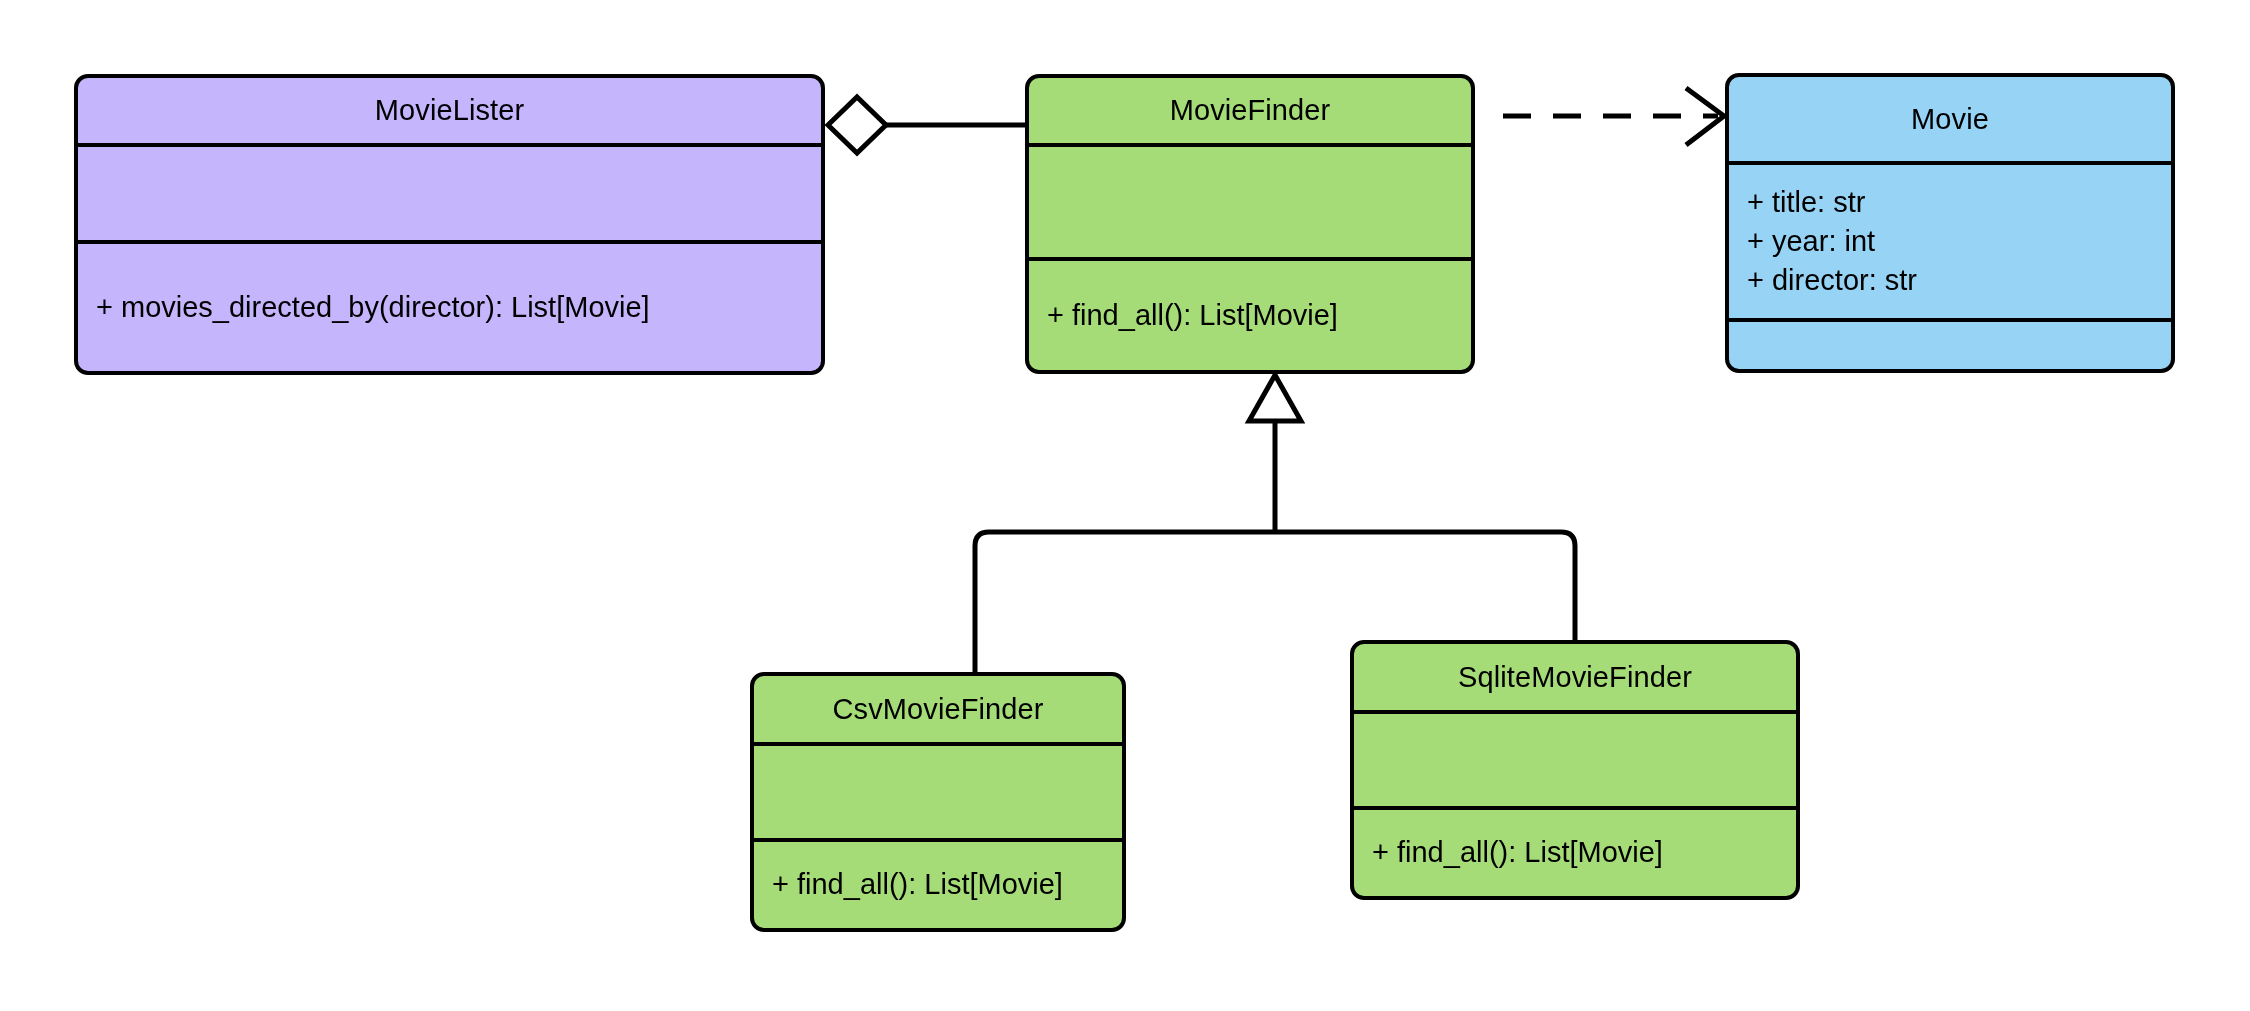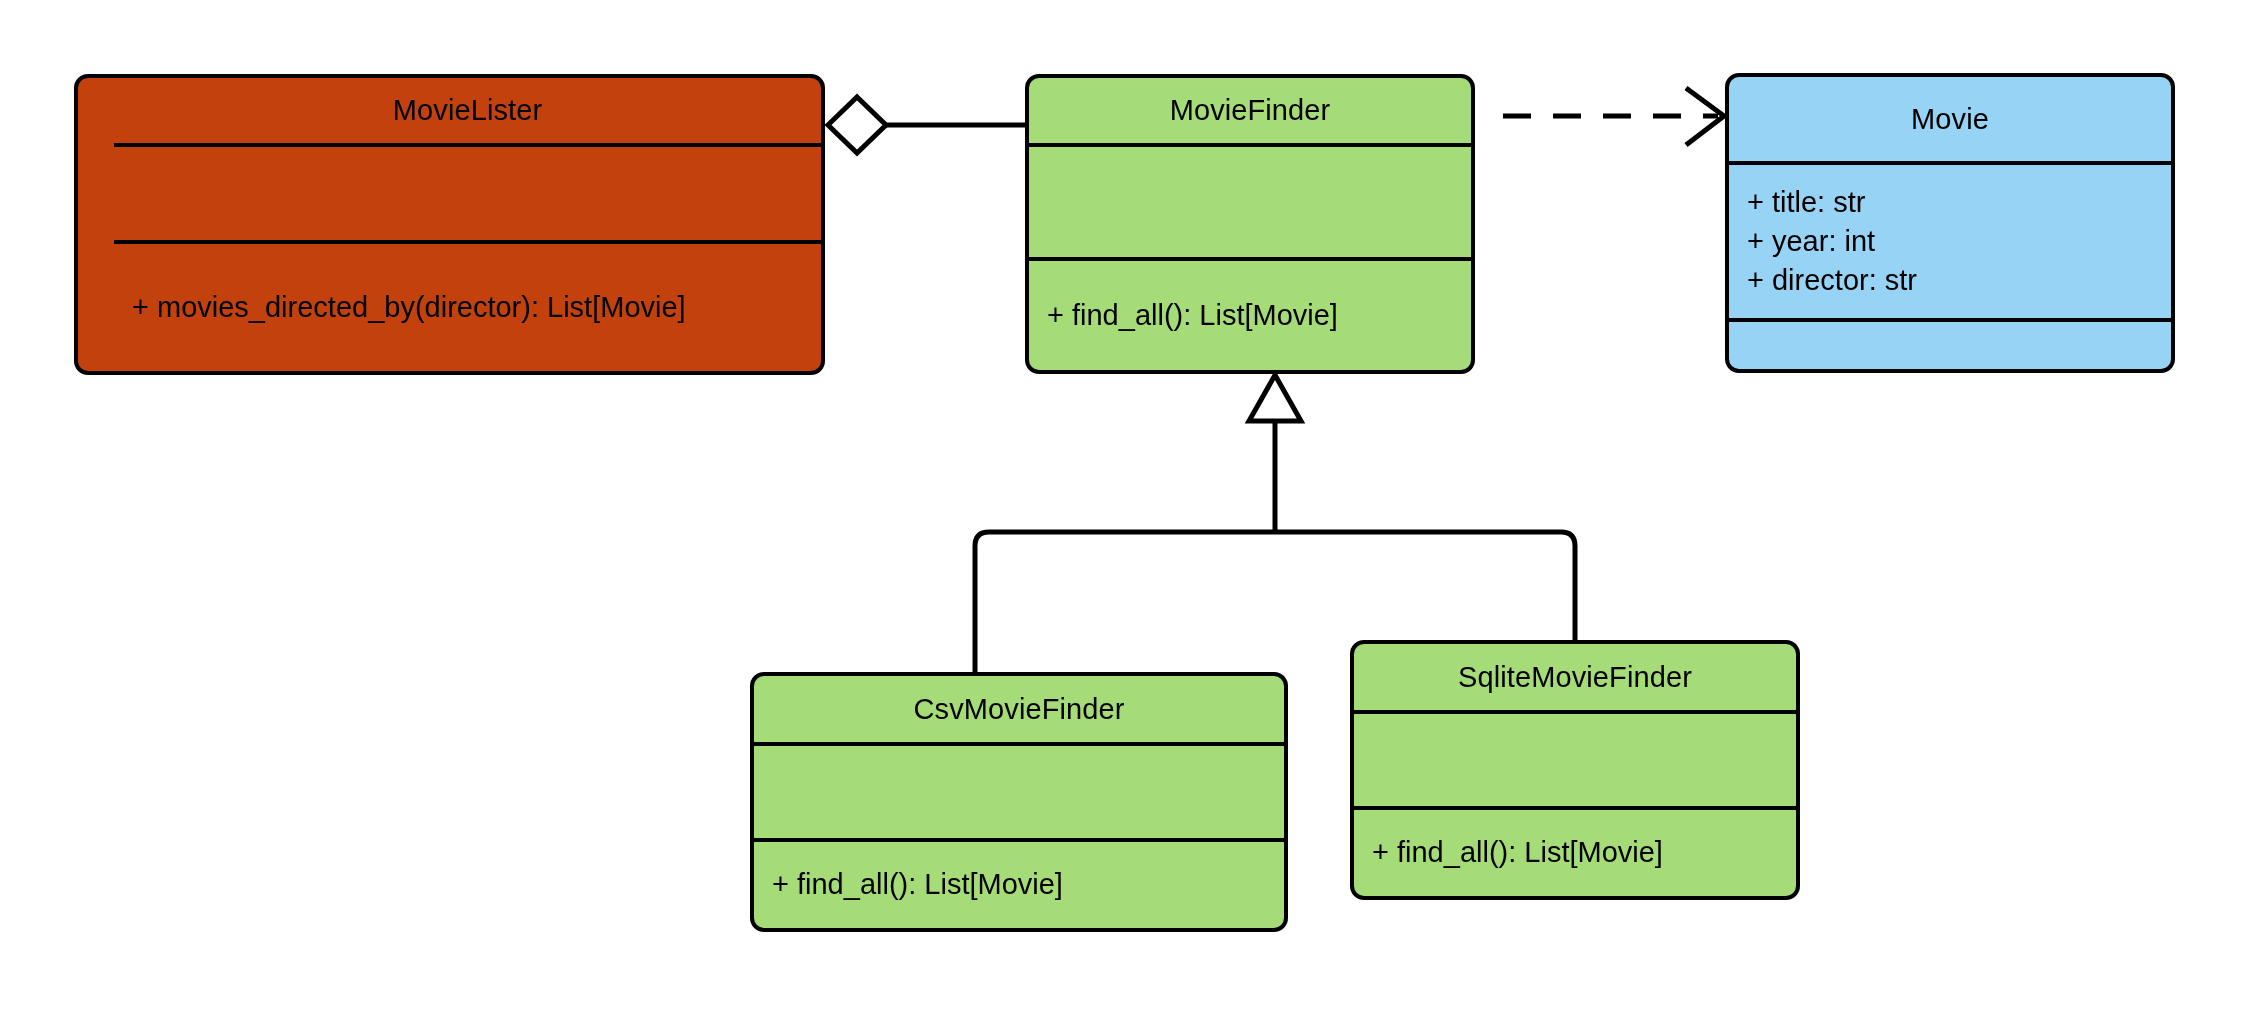--- a/index.html
+++ b/index.html
@@ -56,21 +56,21 @@
     justify-content: center;
     padding-left: 18px;
     gap: 2px;
   }
   .member-line {
     font-size: 29px;
     color: #000000;
     line-height: 1.28;
     white-space: nowrap;
   }
-  .fill-yellow { background: #c2410c; padding-left: 36px; }
+  .fill-yellow { background: #c4b5fd; }
   .fill-green  { background: #a5dc77; }
   .fill-blue   { background: #96d3f4; }
 </style>
 </head>
 <body>
 
 <div id="canvas">
 
   <svg id="edge-layer" viewBox="0 0 2250 1011" width="2250" height="1011" xmlns="http://www.w3.org/2000/svg">
 
@@ -113,21 +113,21 @@
   <div class="uml-class fill-blue" style="left:1725px; top:73px; width:450px; height:300px;">
     <div class="uml-compartment class-name" style="height:84px;">Movie</div>
     <div class="uml-compartment compartment-divider member-list" style="height:157px;">
       <div class="member-line">+ title: str</div>
       <div class="member-line">+ year: int</div>
       <div class="member-line">+ director: str</div>
     </div>
     <div class="uml-compartment compartment-divider" style="flex:1;"></div>
   </div>
 
-  <div class="uml-class fill-green" style="left:750px; top:672px; width:538px; height:260px;">
+  <div class="uml-class fill-green" style="left:750px; top:672px; width:376px; height:260px;">
     <div class="uml-compartment class-name" style="height:66px;">CsvMovieFinder</div>
     <div class="uml-compartment compartment-divider" style="height:96px;"></div>
     <div class="uml-compartment compartment-divider member-list" style="flex:1;">
       <div class="member-line">+ find_all(): List[Movie]</div>
     </div>
   </div>
 
   <div class="uml-class fill-green" style="left:1350px; top:640px; width:450px; height:260px;">
     <div class="uml-compartment class-name" style="height:66px;">SqliteMovieFinder</div>
     <div class="uml-compartment compartment-divider" style="height:96px;"></div>

